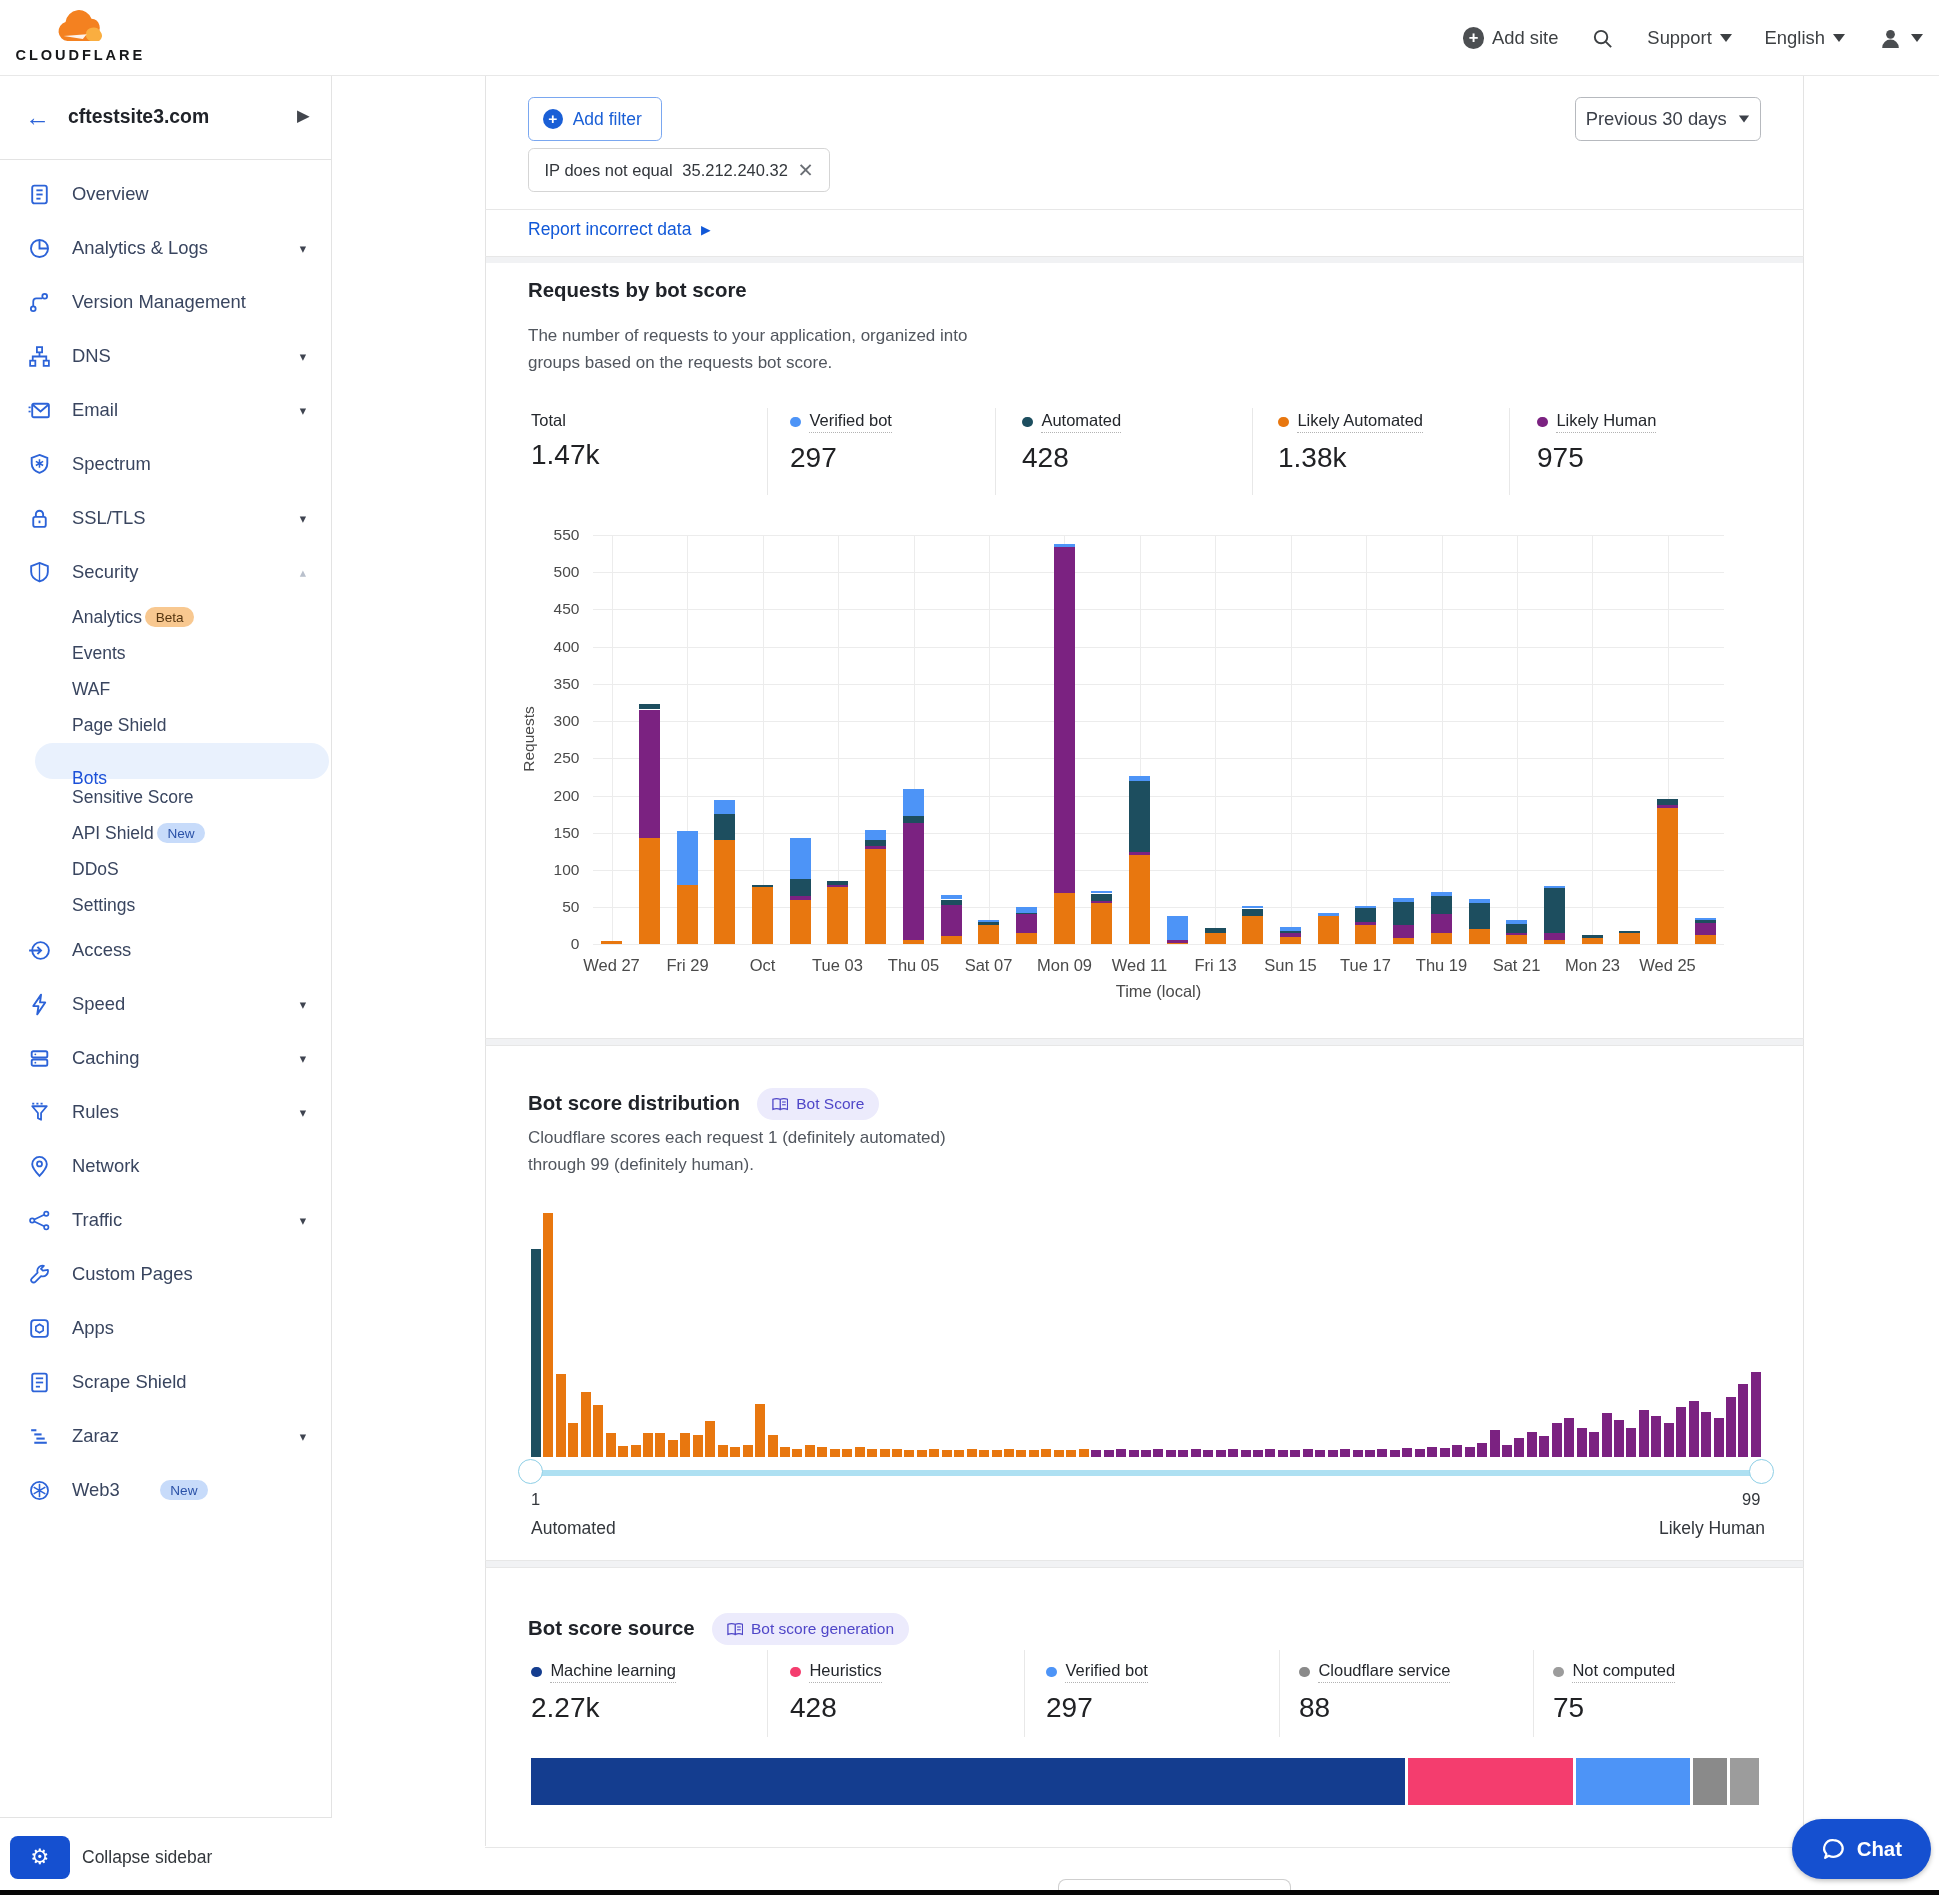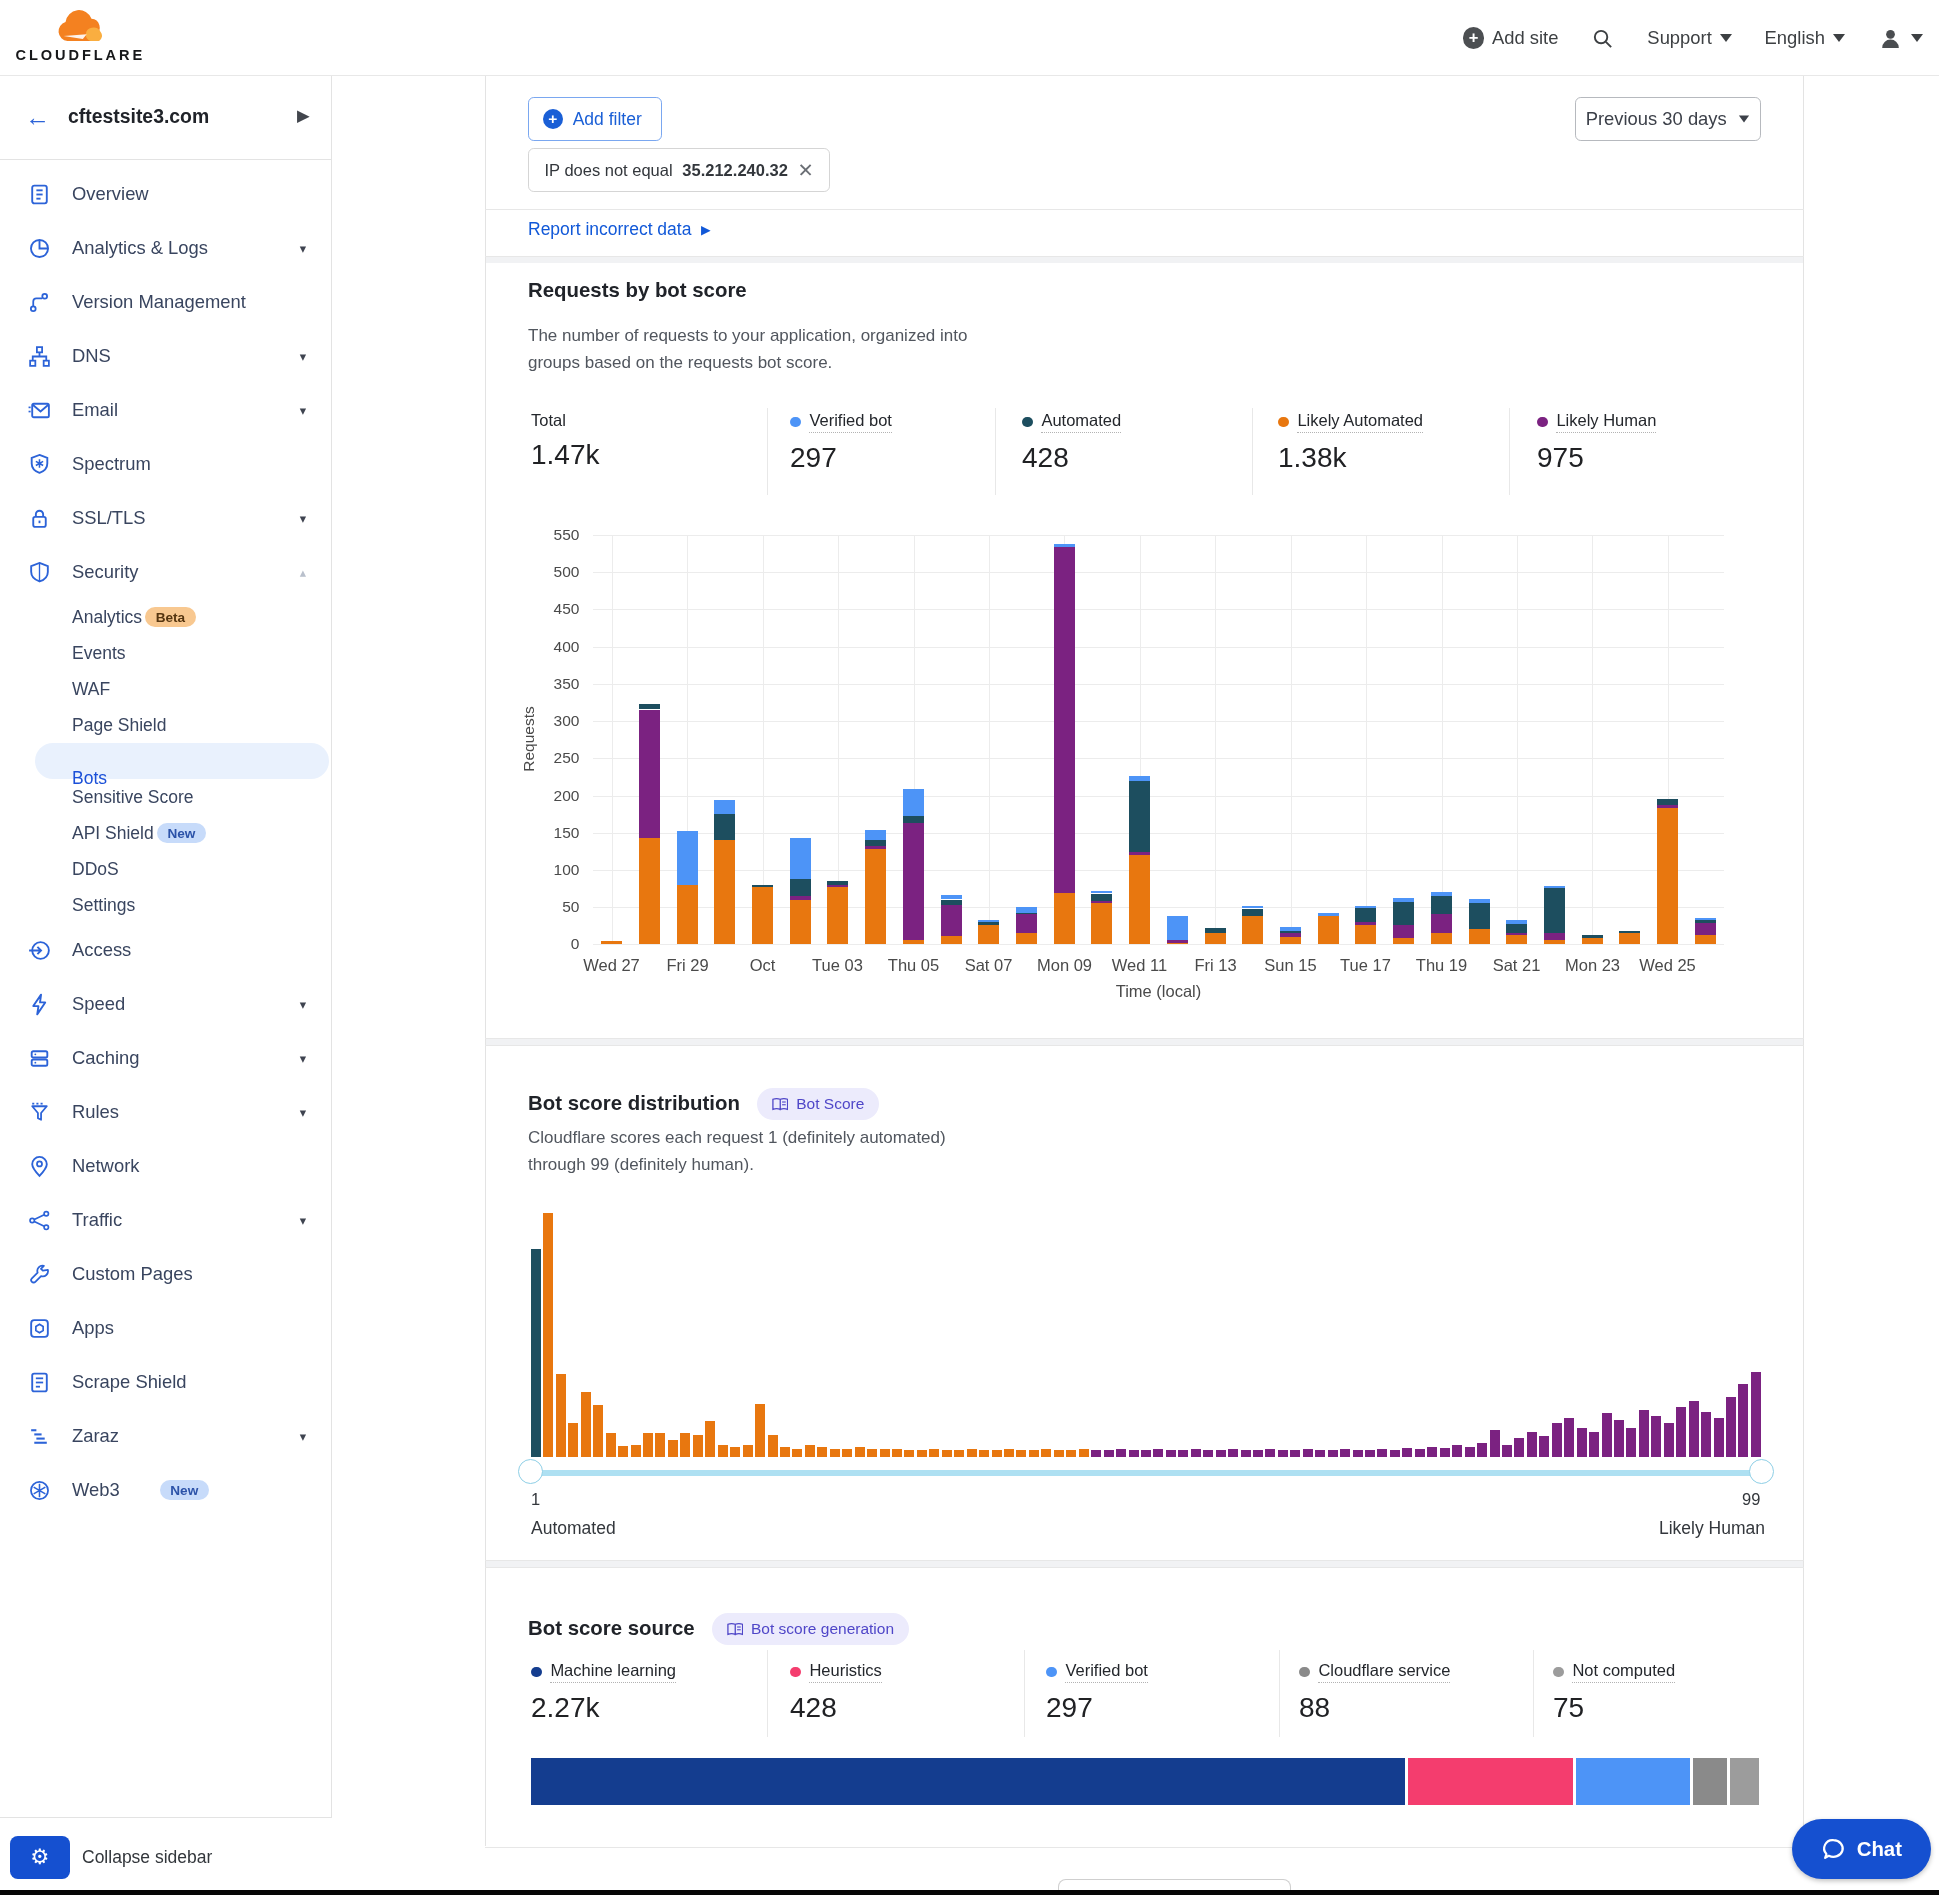--- a/index.html
+++ b/index.html
@@ -25,37 +25,37 @@
   .nav-item { position:relative; height:54px; display:flex; align-items:center; cursor:pointer; }
   .nav-item .nicon { position:absolute; left:27px; width:25px; height:25px; color:#2c63d8; }
   .nav-item .nlabel { position:absolute; left:72px; font-size:18.4px; color:#39455f; }
   .nav-item .ncaret { position:absolute; right:25px; font-size:12.6px; color:#3f4450; }
   .nav-item .ncaret.up { color:#b9c0cc; }
   .sub-item { position:relative; height:36px; display:flex; align-items:center; cursor:pointer; }
   .sub-item .slabel { position:absolute; left:72px; font-size:17.5px; color:#39455f; display:flex; align-items:center; gap:3px; }
   .sub-item.selected::before { content:""; position:absolute; left:35px; right:1.9px; top:0; bottom:0; background:#e9f1fd; border-radius:21.3px; }
   .sub-item.selected .slabel { color:#1b50d8; font-weight:400;margin-top:34px; }
   .slabel > span { position:relative; }
-  .badge { font-size:13.6px; padding:2.9px 10.7px; border-radius:11.6px; position:relative;font-weight:bold; }
+  .badge { font-size:13.6px; padding:2.9px 10.7px; border-radius:11.6px; position:relative; }
   .badge.beta { background:#f8c890; color:#55350f; }
   .badge.new  { background:#c7dbfa; color:#2b52a8; }
   #collapse-row { position:absolute; left:0; bottom:0; width:332px; height:78px; border-top:1px solid #e3e3e3; background:#fff; }
   #collapse-btn { position:absolute; left:9.7px; top:17.5px; width:60px; height:43px; background:#1550d0; border-radius:7.8px; color:#fff; font-size:21.3px; display:flex; align-items:center; justify-content:center; cursor:pointer; }
   #collapse-label { position:absolute; left:82px; top:29px; font-size:17.5px; color:#33373c; }
 
   
   #content-frame { position:absolute; left:485px; top:76px; width:1319px; bottom:49px; border-left:1px solid #e3e3e3; border-right:1px solid #e3e3e3; }
   .h-divider { position:absolute; left:485px; width:1319px; height:1px; background:#e7e7e7; }
   .gap-band { position:absolute; left:486px; width:1317px; height:5.8px; background:#f1f2f4; }
 
   
   #add-filter-btn { position:absolute; left:528px; top:97px; height:44px; padding:0 19.4px 0 13.6px; border:1px solid #7aa7f0; border-radius:5.8px; background:#fff; display:flex; align-items:center; gap:9.7px; font-size:17.5px; color:#1a5fd6; cursor:pointer; }
   .plus-disc-blue { width:20.4px; height:20.4px; border-radius:50%; background:#1a5fd6; color:#fff; font-size:15.5px; line-height:20.4px; text-align:center; font-weight:700; }
   #filter-chip { position:absolute; left:528px; top:148px; height:44px; padding:0 15.5px; border:1px solid #d5d5d5; border-radius:5.8px; background:#fff; display:flex; align-items:center; gap:9.7px; font-size:16.5px; color:#33373c; }
-  #filter-chip b { font-weight:700; }
+  #filter-chip b { font-weight:400; }
   #chip-close { font-size:19.4px; color:#6b6f75; cursor:pointer; }
   #range-btn { position:absolute; left:1575px; top:97px; width:186px; height:44px; border:1px solid #b6b9be; border-radius:5.8px; background:#fff; display:flex; align-items:center; justify-content:center; gap:11.6px; font-size:18.4px; color:#3c4049; cursor:pointer; }
   #range-btn .caret-down { border-top-color:#3c4049; transform:scale(.85); }
 
   #report-link { position:absolute; left:528px; top:219px; font-size:17.5px; color:#1158d8; display:flex; align-items:center; gap:9.7px; cursor:pointer; }
   #report-link .tri { font-size:12.6px; }
 
   
   .panel-title { font-size:20.4px; font-weight:700; color:#202329; }
   .panel-desc { font-size:17px; color:#51565e; line-height:27px; }

